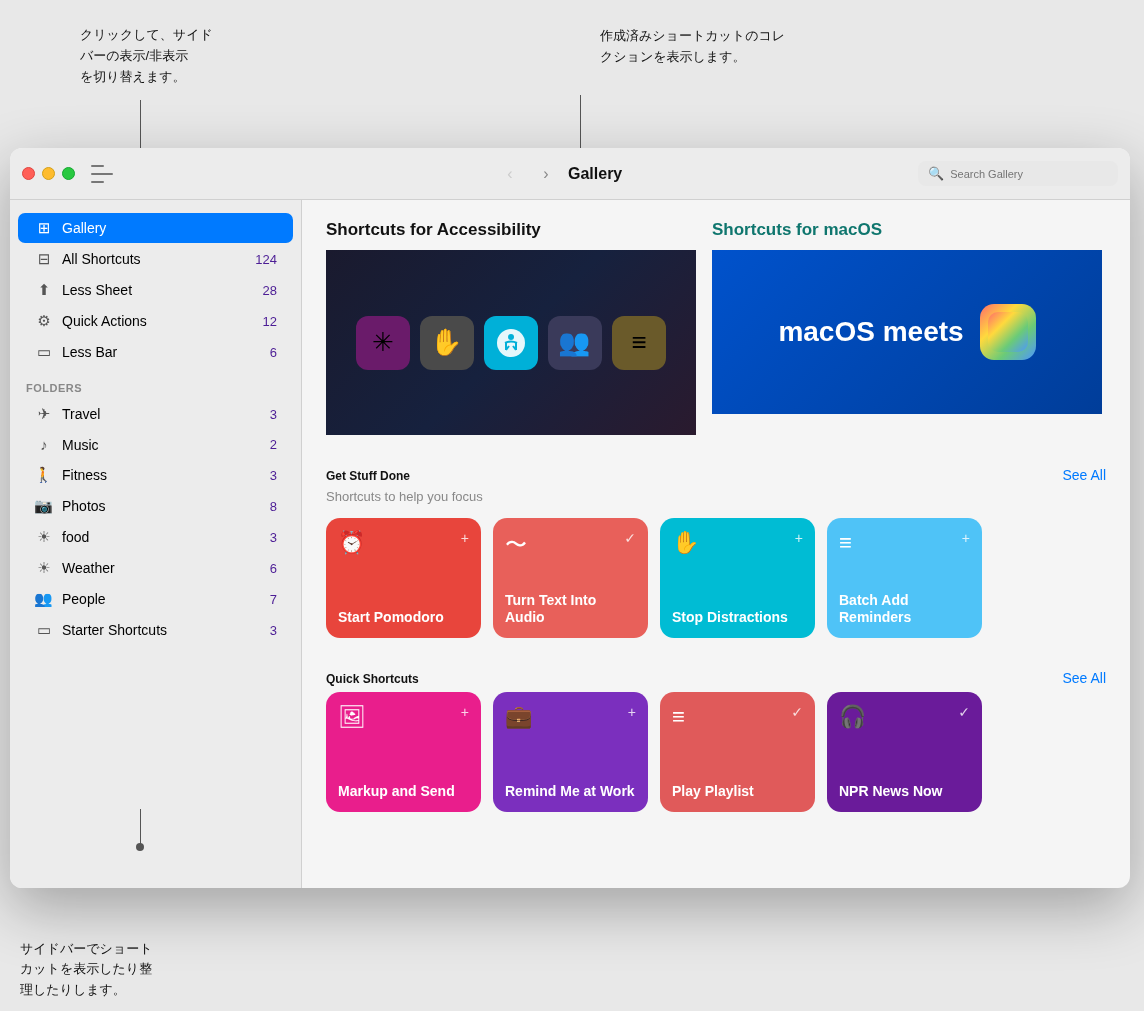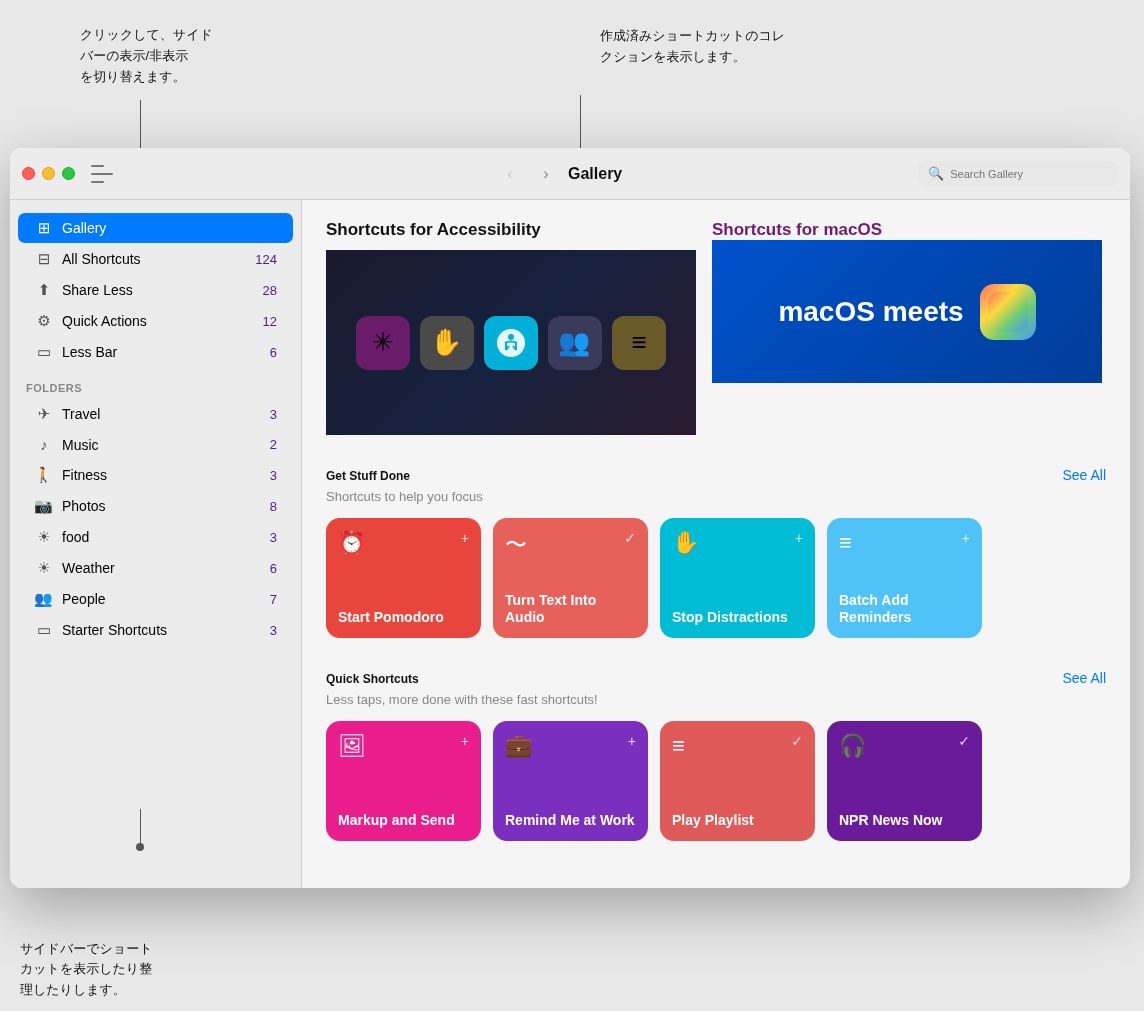--- a/index.html
+++ b/index.html
@@ -222,21 +222,21 @@
       border-radius: 12px;
       display: flex;
       align-items: center;
       justify-content: center;
       font-size: 26px;
       flex-shrink: 0;
     }
 
     .macos-banner {
       width: 390px;
-      height: 143px;
+      height: 164px;
       background: linear-gradient(135deg, #0052cc 0%, #003d99 100%);
       display: flex;
       align-items: center;
       justify-content: center;
       gap: 16px;
     }
     .macos-banner-text {
       font-size: 28px;
       font-weight: 700;
       color: white;
@@ -360,21 +360,21 @@
       </div>
 
 
       <div class="sidebar-item">
         <span class="sidebar-icon">⊟</span>
         <span class="sidebar-label">All Shortcuts</span>
         <span class="sidebar-count">124</span>
       </div>
       <div class="sidebar-item">
         <span class="sidebar-icon">⬆</span>
-        <span class="sidebar-label">Share Less</span>
+        <span class="sidebar-label">Less Sheet</span>
         <span class="sidebar-count">28</span>
       </div>
       <div class="sidebar-item">
         <span class="sidebar-icon">⚙</span>
         <span class="sidebar-label">Quick Actions</span>
         <span class="sidebar-count">12</span>
       </div>
       <div class="sidebar-item">
         <span class="sidebar-icon">▭</span>
         <span class="sidebar-label">Less Bar</span>
@@ -443,21 +443,21 @@
                   <path d="M10 15 L10 22 M20 15 L20 22" stroke="#00b0d8" stroke-width="2"></path>
                   <path d="M10 22 L13 18 M20 22 L17 18" stroke="#00b0d8" stroke-width="2"></path>
                 </svg>
               </div>
               <div class="acc-icon" style="background:#3a3a5a;">👥</div>
               <div class="acc-icon" style="background:#6a5a2a;">≡</div>
             </div>
           </div>
 
           <div>
-            <div style="font-size:17px; font-weight:700; color:#701a75; ">Shortcuts for macOS</div>
+            <div style="font-size:17px; font-weight:700; color:#0f766e; margin-bottom:10px;">Shortcuts for macOS</div>
             <div class="macos-banner">
               <span class="macos-banner-text">macOS meets</span>
               <div class="macos-logo">
                 <svg width="40" height="40" viewBox="0 0 40 40">
                   <defs>
                     <linearGradient id="g1" x1="0%" y1="0%" x2="100%" y2="100%">
                       <stop offset="0%" style="stop-color:#ff6b6b"></stop>
                       <stop offset="33%" style="stop-color:#ffd93d"></stop>
                       <stop offset="66%" style="stop-color:#6bcb77"></stop>
                       <stop offset="100%" style="stop-color:#4d96ff"></stop>
@@ -508,21 +508,20 @@
             <span class="card-title">Batch Add Reminders</span>
           </div>
         </div>
       </div>
 
       <div class="section">
         <div class="section-header-row">
           <span class="section-title">Quick Shortcuts</span>
           <span class="see-all-btn">See All</span>
         </div>
-        <div class="section-subtitle">Less taps, more done with these fast shortcuts!</div>
         <div class="cards-row">
           <div class="shortcut-card card-pink">
             <div class="card-top">
               <span class="card-icon">🖼</span>
               <span class="card-action">+</span>
             </div>
             <span class="card-title">Markup and Send</span>
           </div>
           <div class="shortcut-card card-purple">
             <div class="card-top">

